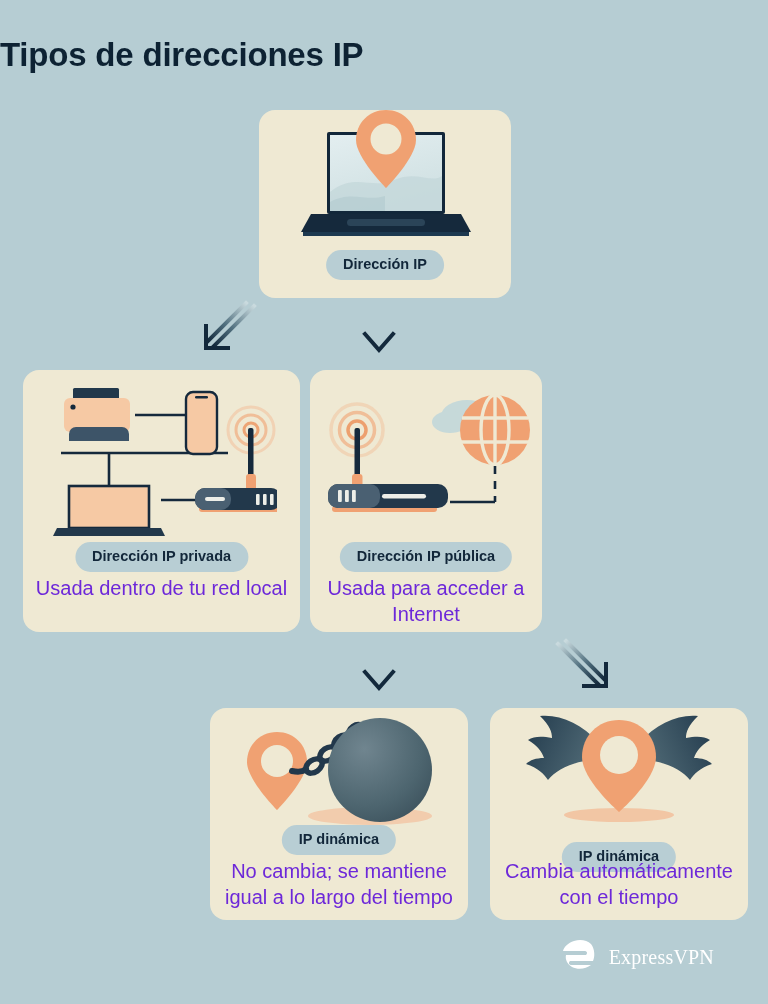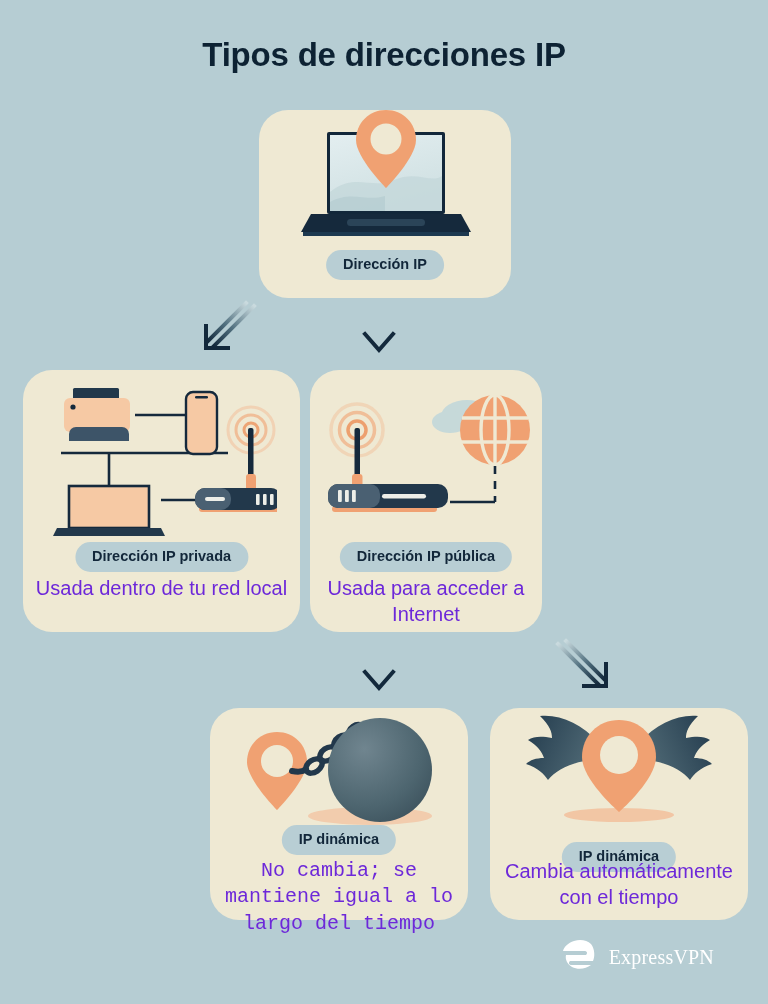--- a/index.html
+++ b/index.html
@@ -12,32 +12,32 @@
   .canvas {
     position: relative;
     width: 768px; height: 1004px;
     background: #b6cdd3;
   }
 
   
   .title {
     position: absolute;
     top: 36px; left: 0; width: 768px;
-    text-align: center;
+    text-align: left;
     font-size: 33px;
     font-weight: bold;
     color: #0d2233;
     letter-spacing: -0.2px;
   }
 
   
   .card {
     position: absolute;
     background: #efe9d3;
-    border-radius: 29px;
+    border-radius: 16px;
     padding-left: 39px;
   }
   .card-art {
     position: absolute;
     left: 0; right: 0; top: 0;
     overflow: visible;
   }
   .badge {
     position: absolute;
     left: 50%;
@@ -68,21 +68,21 @@
   #card-dyn    { left: 490px; top: 708px;  width: 258px; height: 212px; }
 
   #card-root .badge    { top: 140px; }
   #card-priv .badge    { top: 172px; }
   #card-pub .badge     { top: 172px; }
   #card-static .badge  { top: 117px; }
   #card-dyn .badge     { top: 120px; margin-top: 14px; }
 
   #card-priv .caption   { top: 205px; }
   #card-pub .caption    { top: 205px; }
-  #card-static .caption { top: 150px; font-family: Liberation Mono, monospace; }
+  #card-static .caption { top: 150px; }
   #card-dyn .caption    { top: 150px; }
 
   
   .arrow { position: absolute; }
 
   
   .logo {
     position: absolute;
     right: 54px; bottom: 28px;
     display: flex;

